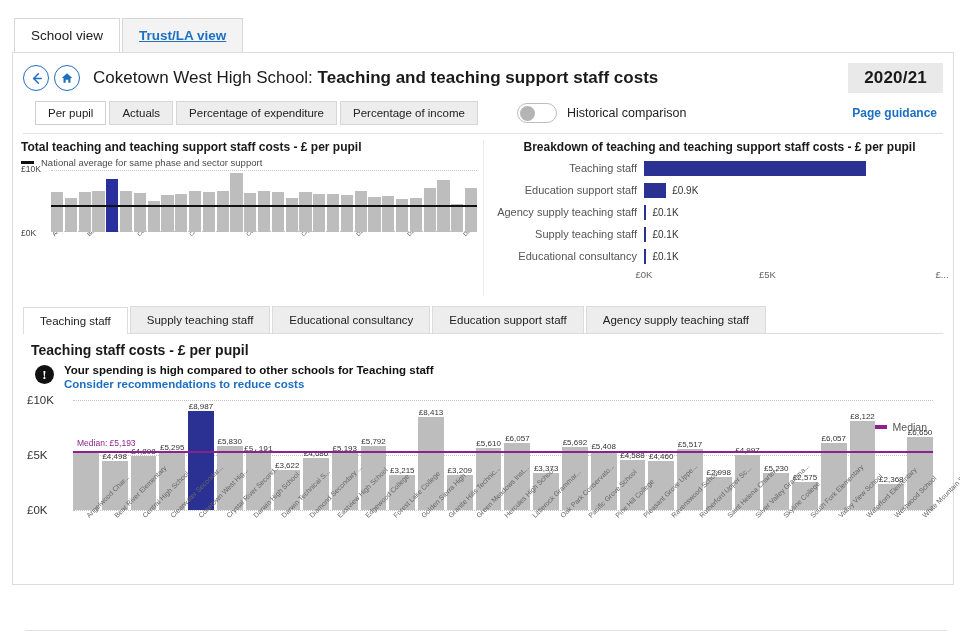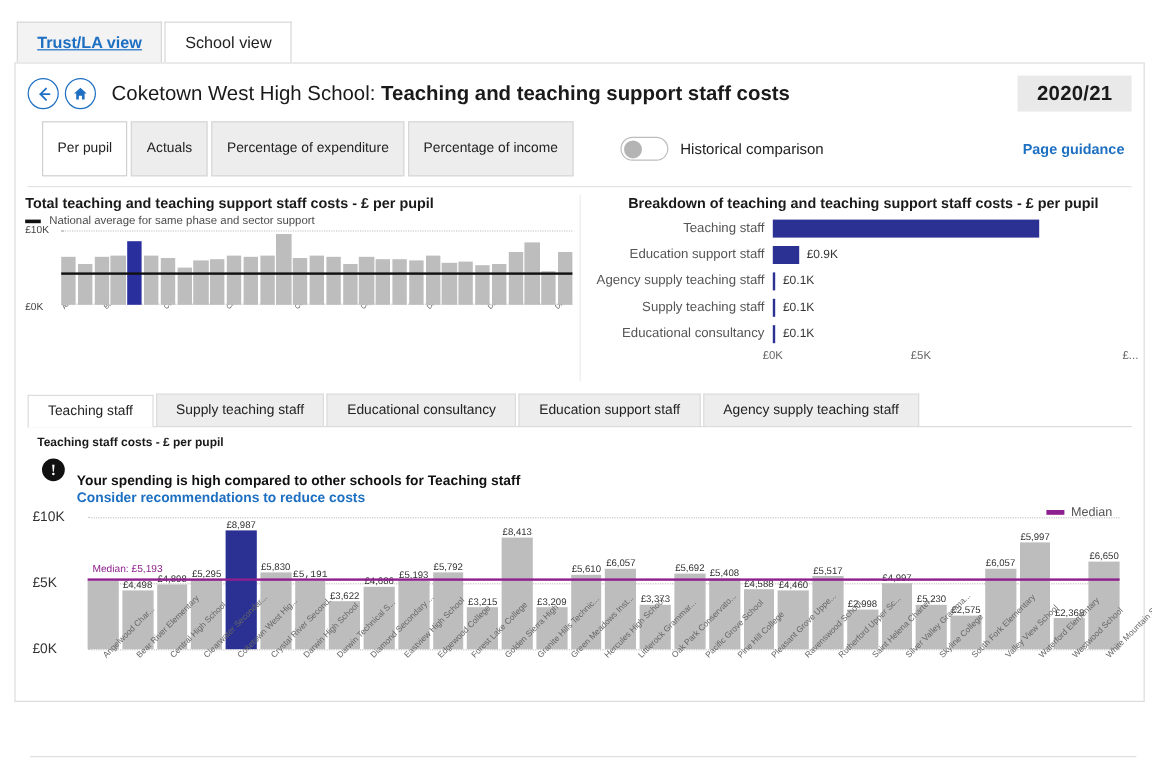--- a/index.html
+++ b/index.html
@@ -43,21 +43,21 @@
   .title b { font-weight: bold; }
   .year {
     margin-left: auto; background: #e9e9e9; font-size: 17px; font-weight: bold;
     padding: 5px 16px; letter-spacing: .2px;
   }
 
   
   .ctrl { display: flex; align-items: center; padding: 4px 10px 6px 22px; }
   .pill {
     font-size: 11.5px; background: #ededed; border: 1px solid #d6d6d6;
-    padding: 16px 12px; margin-right: 3px; cursor: pointer; color: #222;
+    padding: 5px 12px; margin-right: 3px; cursor: pointer; color: #222;
   }
   .pill.active { background: #fff; border-color: #cfcfcf; }
   .toggle {
     width: 40px; height: 20px; border-radius: 10px; border: 1.5px solid #bdbdbd;
     background: #fff; margin-left: 36px; position: relative; cursor: pointer; flex: none;
   }
   .toggle .knob {
     position: absolute; width: 15px; height: 15px; border-radius: 50%;
     background: #b4b4b4; top: 1.5px; left: 2px;
   }
@@ -105,31 +105,31 @@
   .bdgrid { position: absolute; top: 0; bottom: 16px; width: 0; border-left: 1px dotted #cfcfcf; }
 
   
   .subtabwrap { margin: 10px 10px 0 10px; border-bottom: 1px solid #dcdcdc; display: flex; }
   .subtab {
     font-size: 11.5px; padding: 7px 16px; background: #ededed;
     border: 1px solid #dcdcdc; border-bottom: none; margin-right: 2px; cursor: pointer; color: #222;
   }
   .subtab.active { background: #fff; position: relative; top: 1px; }
 
-  .secttitle { font-size: 10px; font-weight: bold; margin: 8px 0 0 18px; }
+  .secttitle { font-size: 14px; font-weight: bold; margin: 8px 0 0 18px; }
 
   
   .warn { display: flex; align-items: flex-start; margin: 6px 0 0 22px; }
   .warnicon {
     width: 19px; height: 19px; border-radius: 50%; background: #111; color: #fff;
     font-size: 13px; font-weight: bold; display: flex; align-items: center;
     justify-content: center; flex: none; margin-top: 1px; font-family: "Liberation Serif", serif;
   }
   .warntxt { margin-left: 10px; }
-  .warntxt .t1 { font-size: 11.5px; font-weight: bold; color: #111; margin-top: 14px; }
+  .warntxt .t1 { font-size: 11.5px; font-weight: bold; color: #111; }
   .warntxt .t2 { font-size: 11.5px; font-weight: bold; color: #1d6fc2; text-decoration: none; cursor: pointer; display:block; margin-top:2px;}
 
   .medleg { position: absolute; right: 26px; top: 368px; display: flex; align-items: center; font-size: 10.5px; color: #555; }
   .medleg .dash { width: 15px; height: 4px; background: #8e1f8e; margin-right: 6px; display: inline-block; }
 
   
   .mainchart { position: relative; margin: 10px 14px 0 14px; height: 110px; }
   .mc-plot { position: absolute; left: 46px; right: 6px; top: 0; bottom: 0; }
   .mc-grid { position: absolute; left: 0; right: 0; border-top: 1px dotted #c5c5c5; }
   .mc-ylab { position: absolute; left: 0; font-size: 11.5px; color: #333; transform: translateY(-50%); }
@@ -149,22 +149,22 @@
     position: absolute; top: 2px; left: 50%;
     font-size: 7px; color: #666; white-space: nowrap;
     transform: rotate(-45deg); transform-origin: left top;
   }
   .footrule { position: absolute; left: 12px; right: 6px; top: 577px; border-top: 1px solid #e0e0e0; }
 </style>
 </head>
 <body>
 
 <div class="viewtabs">
+  <div class="viewtab active">School view</div>
   <div class="viewtab link">Trust/LA view</div>
-  <div class="viewtab active">School view</div>
 </div>
 
 <div class="panel">
 
   <div class="hdr">
     <div class="circbtn">
       <svg width="15" height="15" viewBox="0 0 16 16" aria-hidden="true">
         <path d="M10 3 L5 8 L10 13" fill="none" stroke="#1d6fc2" stroke-width="1.6" stroke-linecap="round" stroke-linejoin="round"></path>
         <path d="M5 8 H13" fill="none" stroke="#1d6fc2" stroke-width="1.6" stroke-linecap="round"></path>
       </svg>
@@ -439,21 +439,21 @@
           <div class="mc-col">
             <div class="mc-bar" style="height: 25.75%;"></div>
             <div class="mc-vallab" style="bottom: 25.75%;">£2,575</div>
           </div>
           <div class="mc-col">
             <div class="mc-bar" style="height: 60.57%;"></div>
             <div class="mc-vallab" style="bottom: 60.57%;">£6,057</div>
           </div>
           <div class="mc-col">
             <div class="mc-bar" style="height: 81.22%;"></div>
-            <div class="mc-vallab" style="bottom: 81.22%;">£5,997</div>
+            <div class="mc-vallab" style="bottom: 81.22%;">£8,122</div>
           </div>
           <div class="mc-col">
             <div class="mc-bar" style="height: 23.68%;"></div>
             <div class="mc-vallab" style="bottom: 23.68%;">£2,368</div>
           </div>
           <div class="mc-col">
             <div class="mc-bar" style="height: 66.5%;"></div>
             <div class="mc-vallab" style="bottom: 66.5%;">£6,650</div>
           </div>
         </div>

